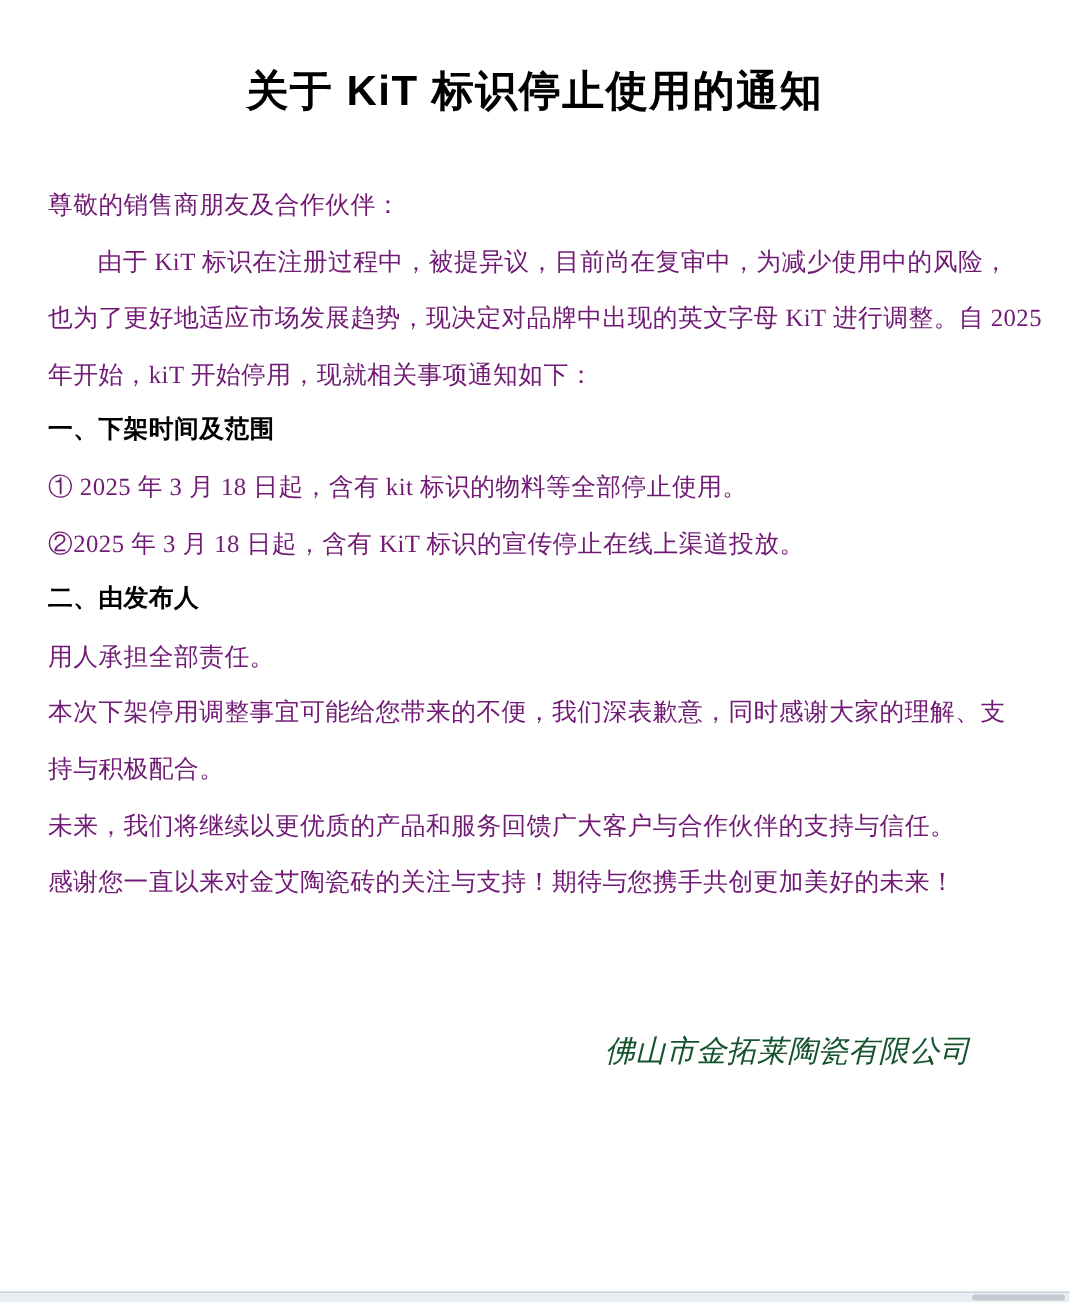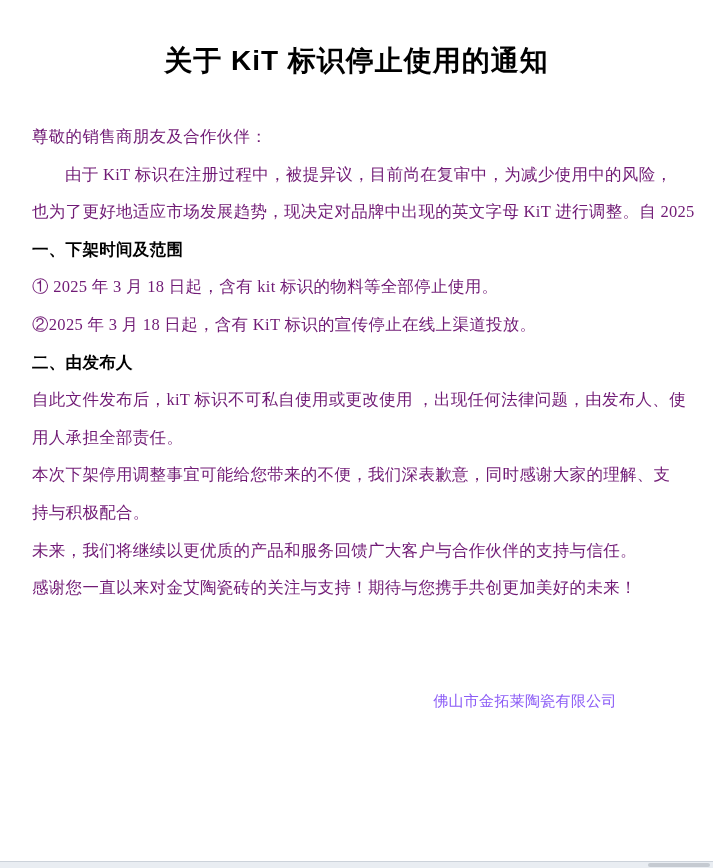--- a/index.html
+++ b/index.html
@@ -59,24 +59,25 @@
   .signature {
     position: absolute;
     top: 682px;
     left: 340px;
     width: 370px;
     text-align: center;
   }
   .sig-line {
     height: 38px;
     line-height: 38px;
-    font-size: 15px;
+    font-size: 20px;
     letter-spacing: 0.3px;
-    color: #8b5cf6;
+    color: #14532d;
     white-space: nowrap;
+    font-style: italic;
   }
   .bottom-bar {
     position: absolute;
     left: 0;
     right: 0;
     bottom: 0;
     height: 6px;
     background: #e9edf2;
     border-top: 1px solid #ccd2da;
   }
@@ -93,25 +94,25 @@
 </head>
 <body>
 
 <div class="page">
   <h1 class="doc-title">关于 KiT 标识停止使用的通知</h1>
 
   <div class="content" id="content">
       <div class="line">尊敬的销售商朋友及合作伙伴：</div>
       <div class="line indent">由于 KiT 标识在注册过程中，被提异议，目前尚在复审中，为减少使用中的风险，</div>
       <div class="line">也为了更好地适应市场发展趋势，现决定对品牌中出现的英文字母 KiT 进行调整。自 2025</div>
+      <div class="line">年开始，kiT 开始停用，现就相关事项通知如下：</div>
       <div class="line heading">一、下架时间及范围</div>
       <div class="line">① 2025 年 3 月 18 日起，含有 kit 标识的物料等全部停止使用。</div>
       <div class="line">②2025 年 3 月 18 日起，含有 KiT 标识的宣传停止在线上渠道投放。</div>
       <div class="line heading">二、由发布人</div>
-      <div class="line">自此文件发布后，kiT 标识不可私自使用或更改使用 ，出现任何法律问题，由发布人、使</div>
       <div class="line">用人承担全部责任。</div>
       <div class="line">本次下架停用调整事宜可能给您带来的不便，我们深表歉意，同时感谢大家的理解、支</div>
       <div class="line">持与积极配合。</div>
       <div class="line">未来，我们将继续以更优质的产品和服务回馈广大客户与合作伙伴的支持与信任。</div>
       <div class="line">感谢您一直以来对金艾陶瓷砖的关注与支持！期待与您携手共创更加美好的未来！</div>
     </div>
 
   <div class="signature">
     <div class="sig-line">佛山市金拓莱陶瓷有限公司</div>
   </div>

